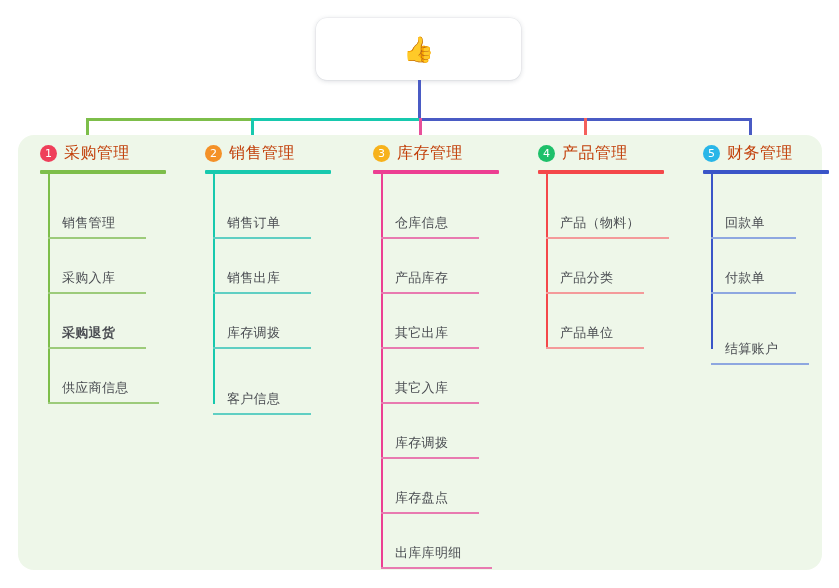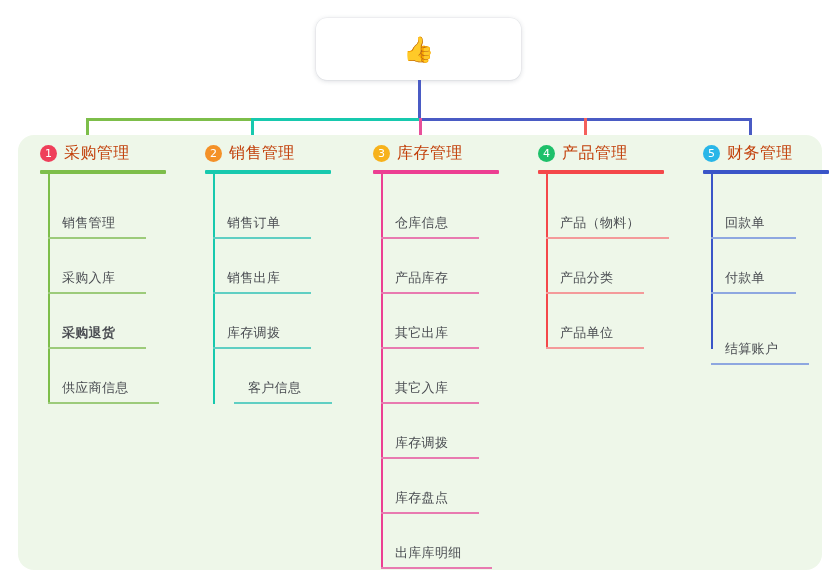--- a/index.html
+++ b/index.html
@@ -131,21 +131,21 @@
             <div class="leaf-rule" style="width: 98px; background: rgb(95, 207, 195);"></div>
           </div>
           <div class="leaf" style="top: 113px; height: 46px; width: 98px;">
             <span class="leaf-label">销售出库</span>
             <div class="leaf-rule" style="width: 98px; background: rgb(95, 207, 195);"></div>
           </div>
           <div class="leaf" style="top: 168px; height: 46px; width: 98px;">
             <span class="leaf-label">库存调拨</span>
             <div class="leaf-rule" style="width: 98px; background: rgb(95, 207, 195);"></div>
           </div>
-          <div class="leaf" style="top: 223px; height: 46px; width: 98px; margin-left: 21px;">
+          <div class="leaf" style="top: 234px; height: 46px; width: 98px;">
             <span class="leaf-label">客户信息</span>
             <div class="leaf-rule" style="width: 98px; background: rgb(95, 207, 195);"></div>
           </div>
         </div>
         <div class="col" style="left: 333px;">
           <div class="col-head">
             <span class="badge" style="background: rgb(247, 178, 27);">3</span>
             <span class="col-title">库存管理</span>
           </div>
           <div class="head-rule" style="width: 126px; background: rgb(236, 63, 146);"></div>

